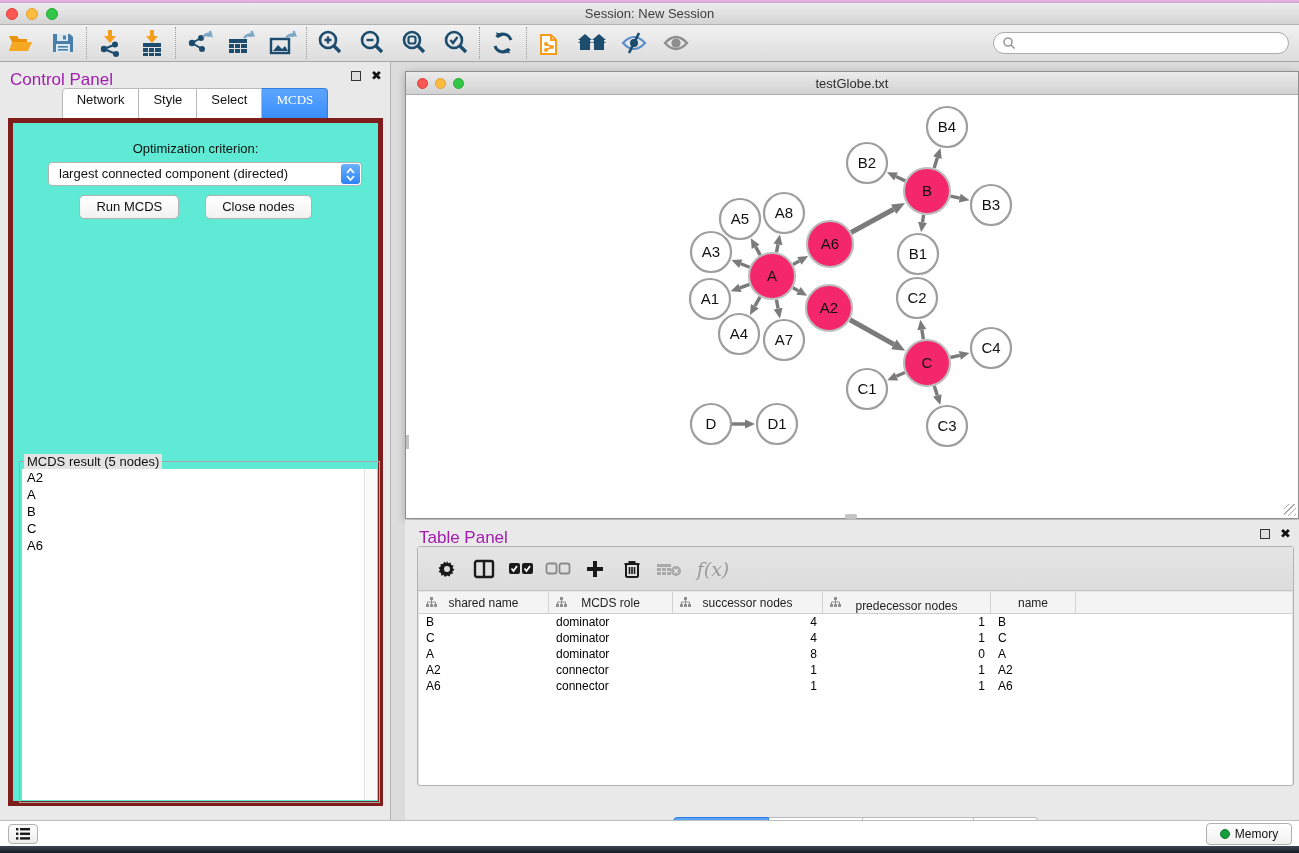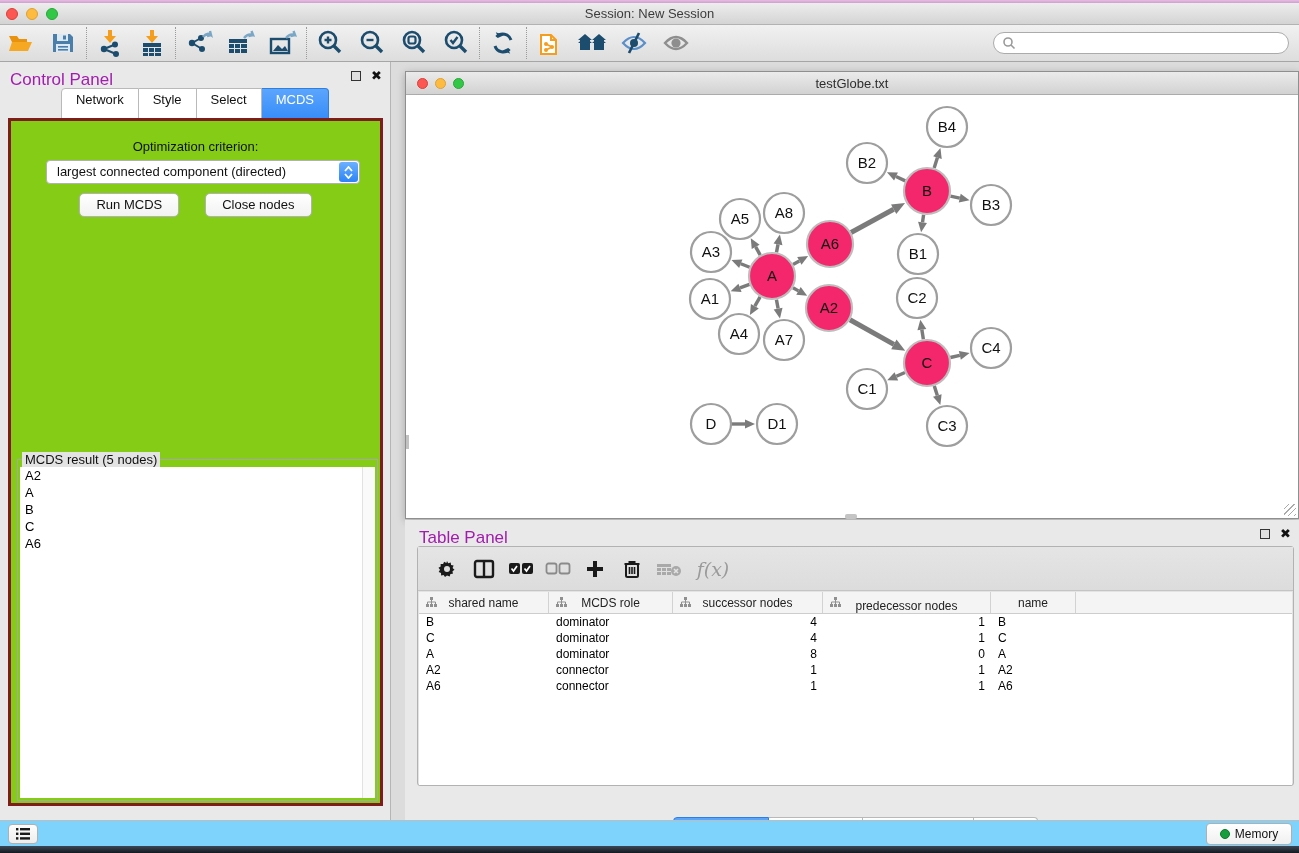--- a/index.html
+++ b/index.html
@@ -33,24 +33,24 @@
   .control-panel { position:absolute; left:0; top:0; width:391px; height:758px; background:#e9e9e9; border-right:1px solid #b5b5b5; }
   .panel-head { position:relative; height:26px; }
   .panel-head .ph-title { position:absolute; left:10px; top:8px; font-size:17px; color:#a21caf; }
   .ph-icons { position:absolute; right:8px; top:9px; display:flex; gap:10px; align-items:center; }
   .float-ic { width:10px; height:10px; border:1.5px solid #333; background:#e0e0e0; }
   .close-ic { font-size:13px; font-weight:bold; color:#111; line-height:10px; }
 
   .seg-tabs { display:flex; justify-content:center; }
   .seg-tabs .tab { font-size:13px; color:#111; background:#fff; border:1px solid #b9b9b9; border-left:none; padding:3px 14px 20px 14px; text-align:center; }
   .seg-tabs .tab:first-child { border-left:1px solid #b9b9b9; border-radius:4px 0 0 4px; }
-  .seg-tabs .tab:last-child { border-radius:0 4px 4px 0; }
+  .seg-tabs .tab:last-child { border-radius:0 4px 4px 0;font-family:Liberation Serif, serif; }
   .seg-tabs .tab.sel { background:linear-gradient(#5ba5fd,#2e86f8); color:#fff; border-color:#2e7fe0; }
 
-  .cp-content { position:absolute; left:8px; top:56px; width:375px; height:688px; background:#84cc16; border:3px solid #7f1d1d; }
+  .cp-content { position:absolute; left:8px; top:56px; width:375px; height:688px; background:#5eead4; border:5px solid #7f1d1d; }
   .opt-label { margin-top:18px; text-align:center; font-size:13px; color:#111; }
   .dropdown { position:absolute; left:35px; top:39px; width:314px; height:24px; background:#fff; border:1px solid #b2b2b2; border-radius:4px; font-size:13px; color:#111; line-height:22px; padding-left:10px; }
   .dd-stepper { position:absolute; right:1px; top:1px; width:19px; height:20px; background:linear-gradient(#6cb1fe,#2c83f7); border-radius:3px; display:flex; flex-direction:column; align-items:center; justify-content:center; gap:1px; }
   .btn-row { position:absolute; left:0; top:72px; width:100%; display:flex; justify-content:center; gap:26px; }
   .mac-btn { background:linear-gradient(#ffffff,#f2f2f2); border:1px solid #b2b2b2; border-radius:5px; font-size:13px; color:#111; padding:3px 16px 4px 16px; }
 
   .result-group { position:absolute; left:6px; top:338px; width:361px; height:342px; border:1px solid #a8a8a8; }
   .result-legend { position:absolute; left:4px; top:-8px; background:#e3e3e3; font-size:13px; color:#111; padding:0 3px; }
   .result-list { position:absolute; left:2px; top:7px; right:15px; bottom:2px; background:#fff; overflow:hidden; }
   .result-scroll { position:absolute; right:2px; top:7px; width:13px; bottom:2px; background:#fafafa; border-left:1px solid #e2e2e2; }
@@ -80,21 +80,21 @@
   .grid { position:absolute; left:1px; top:45px; right:1px; height:193px; background:#fff; overflow:hidden; }
   .grid-header { display:flex; height:22px; background:#f4f4f4; border-bottom:1px solid #cdcdcd; }
   .th { position:relative; display:flex; align-items:center; justify-content:center; gap:5px; font-size:12px; color:#222; border-right:1px solid #d2d2d2; }
   .th .hicon { position:absolute; left:7px; top:5px; }
   .grid-row { display:flex; height:16px; }
   .gc { font-size:12px; color:#000; padding:1px 6px 0 7px; white-space:nowrap; overflow:hidden; }
 
   .bottom-tabs { position:absolute; left:0; right:0; top:270px; display:flex; justify-content:center; }
 
   
-  .statusbar { position:absolute; left:0; top:820px; width:1299px; height:26px; background:#7dd3fc; border-top:1px solid #bdbdbd; }
+  .statusbar { position:absolute; left:0; top:820px; width:1299px; height:26px; background:#ffffff; border-top:1px solid #bdbdbd; }
   .list-btn { position:absolute; left:8px; top:3px; width:30px; height:20px; background:linear-gradient(#fdfdfd,#ededed); border:1px solid #b0b0b0; border-radius:4px; display:flex; align-items:center; justify-content:center; }
   .mem-btn { position:absolute; right:7px; top:2px; width:86px; height:22px; background:linear-gradient(#ffffff,#f0f0f0); border:1px solid #b0b0b0; border-radius:4px; display:flex; align-items:center; justify-content:center; gap:5px; font-size:12px; color:#111; }
   .mem-dot { width:10px; height:10px; border-radius:50%; background:#169e3c; border:1px solid #0d7a2c; }
 
   svg { display:block; }
 </style>
 </head>
 <body>
 
 <div class="screen">

